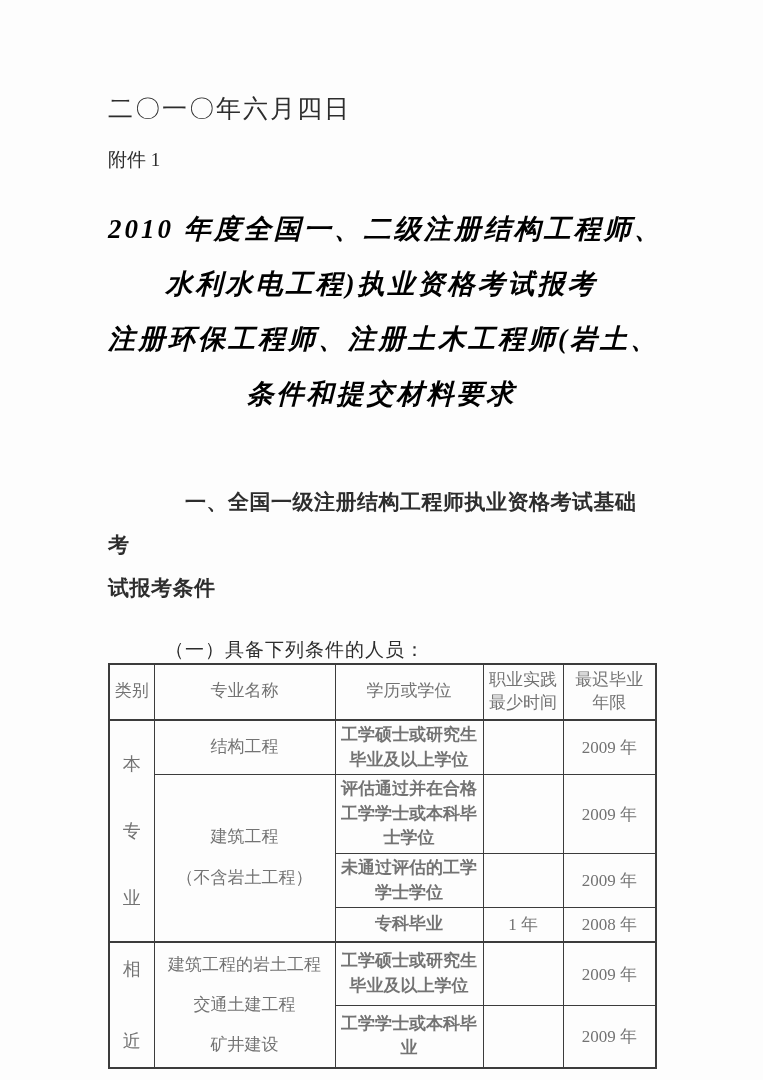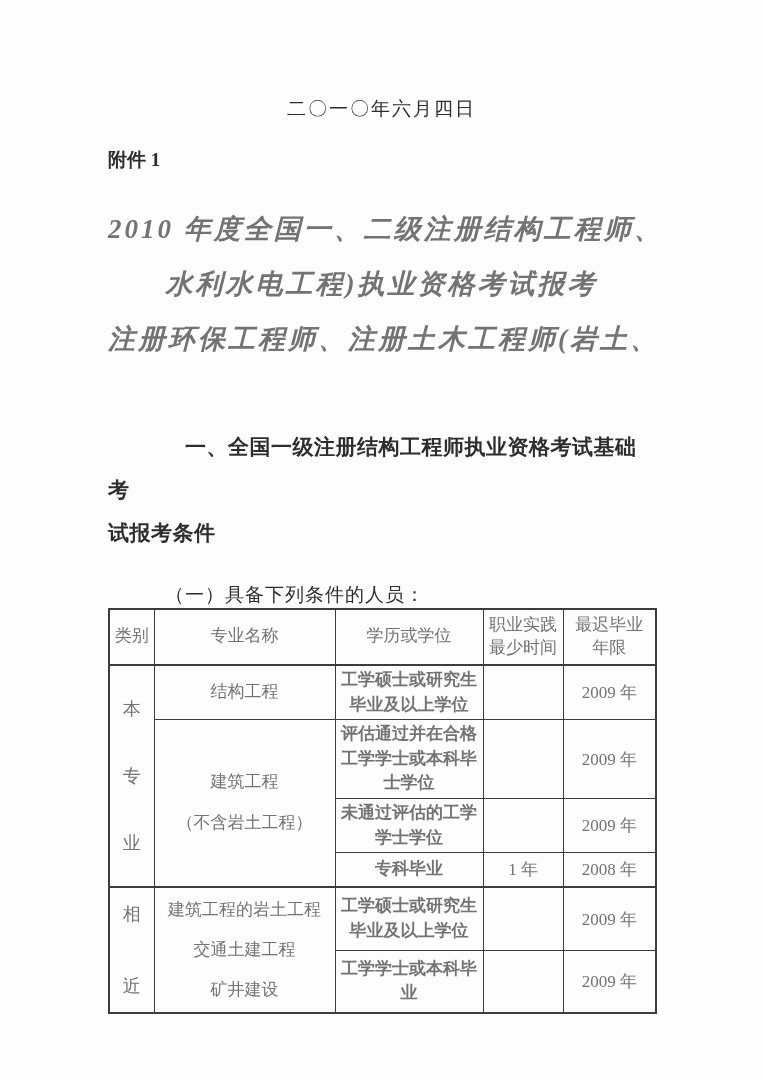--- a/index.html
+++ b/index.html
@@ -12,40 +12,38 @@
     width: 763px;
     height: 1080px;
     box-sizing: border-box;
     background: #fdfdfd;
     color: #2d2d2d;
     font-family: "Liberation Serif", "DejaVu Serif", serif;
     padding: 96px 108px 0 108px;
     overflow: hidden;
   }
   .date-line {
-    text-align: center;
-    font-size: 19px;
+    font-size: 25px;
     line-height: 25px;
     letter-spacing: 2px;
     font-family: Liberation Serif, serif;
   }
   .attachment-label {
     margin-top: 26px;
     font-size: 19px;
     line-height: 25px;
-    font-weight: bold;
   }
   .hand-title {
     margin-top: 30px;
     text-align: center;
     font-size: 27px;
     font-weight: bold;
     font-style: italic;
     letter-spacing: 3px;
-    color: #737373;
+    color: #000000;
   }
   .hand-title .t-line {
     line-height: 55px;
     white-space: nowrap;
   }
   .section-heading {
     margin-top: 60px;
     font-family: Liberation Mono, monospace;
     font-weight: bold;
     font-size: 21px;
@@ -132,20 +130,21 @@
 <div class="page">
 
   <div class="date-line">二〇一〇年六月四日</div>
 
   <div class="attachment-label">附件 1</div>
 
   <div class="hand-title">
     <div class="t-line">2010 年度全国一、二级注册结构工程师、</div>
     <div class="t-line">水利水电工程)执业资格考试报考</div>
     <div class="t-line">注册环保工程师、注册土木工程师(岩土、</div>
+    <div class="t-line">条件和提交材料要求</div>
   </div>
 
   <div class="section-heading">一、全国一级注册结构工程师执业资格考试基础考
 试报考条件</div>
 
   <div class="subsection-heading">（一）具备下列条件的人员：</div>
 
   <table class="reg-table">
     <colgroup>
       <col style="width:45px">

